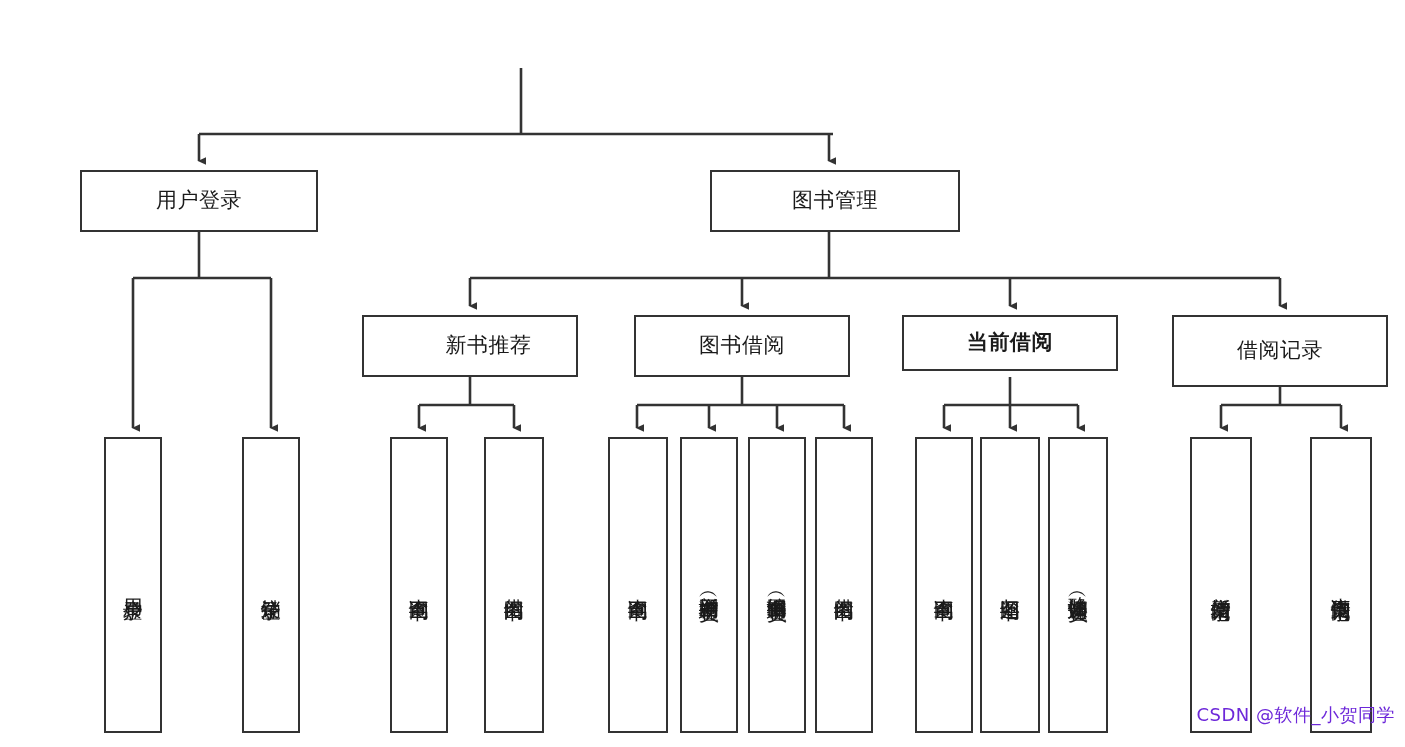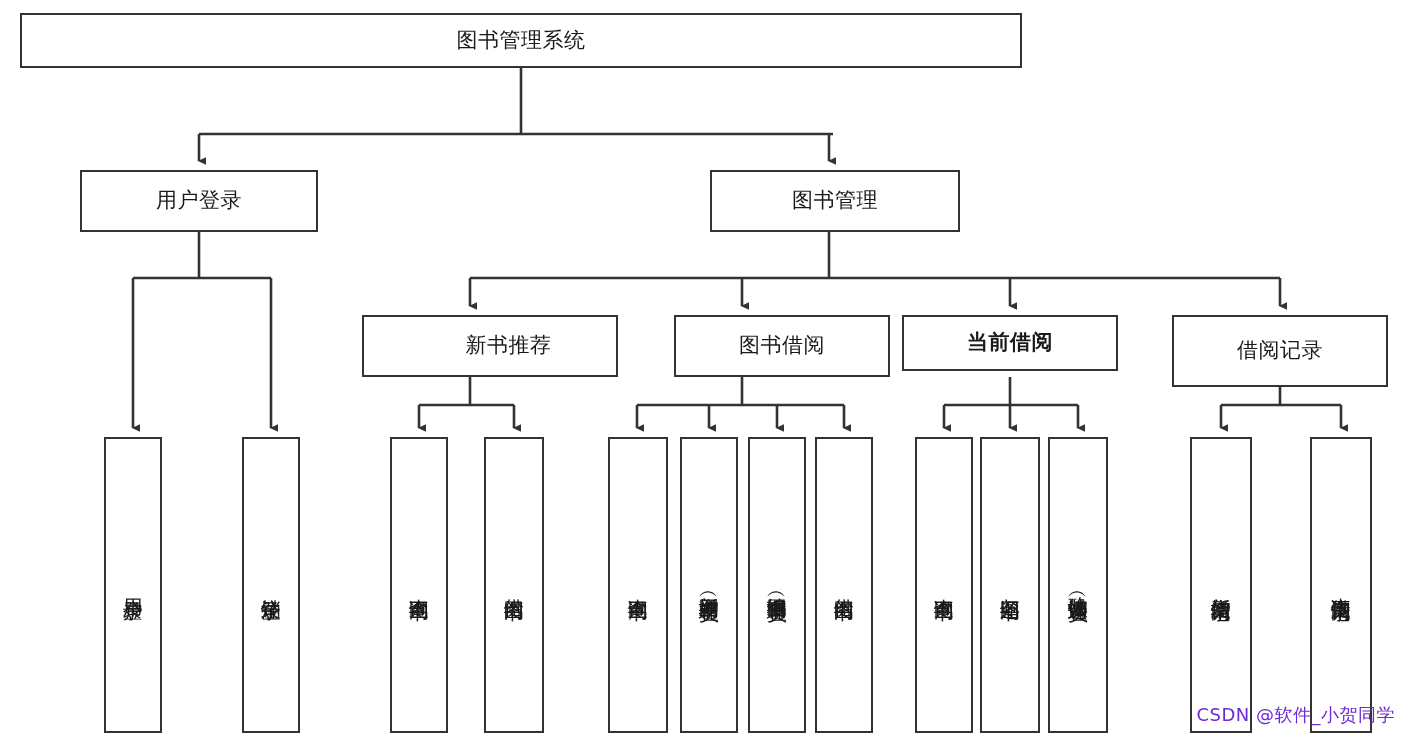--- a/index.html
+++ b/index.html
@@ -112,35 +112,32 @@
       <path d="M1010,405 L1010,428" marker-end="url(#arrow)"></path>
       <path d="M1078,405 L1078,428" marker-end="url(#arrow)"></path>
 
       <path d="M1280,377 L1280,405"></path>
       <path d="M1221,405 L1341,405"></path>
       <path d="M1221,405 L1221,428" marker-end="url(#arrow)"></path>
       <path d="M1341,405 L1341,428" marker-end="url(#arrow)"></path>
     </g>
   </svg>
 
-  <div class="node h" style="left:20px; top:13px; width:1002px; height:55px;">
-    <span>图书管理系统</span>
-  </div>
 
   <div class="node h" style="left:80px; top:170px; width:238px; height:62px;">
     <span>用户登录</span>
   </div>
   <div class="node h" style="left:710px; top:170px; width:250px; height:62px;">
     <span>图书管理</span>
   </div>
 
-  <div class="node h" style="left:362px; top:315px; width:256px; height:62px;padding-left:37px;">
+  <div class="node h" style="left:362px; top:315px; width:216px; height:62px;padding-left:37px;">
     <span>新书推荐</span>
   </div>
-  <div class="node h" style="left:634px; top:315px; width:216px; height:62px;margin-left:40px;">
+  <div class="node h" style="left:634px; top:315px; width:216px; height:62px;">
     <span>图书借阅</span>
   </div>
   <div class="node h" style="left:902px; top:315px; width:216px; height:56px;font-weight:bold;">
     <span>当前借阅</span>
   </div>
   <div class="node h" style="left:1172px; top:315px; width:216px; height:72px;">
     <span>借阅记录</span>
   </div>
 
   <div class="node v" style="left:104px; top:437px; width:58px; height:296px;">

